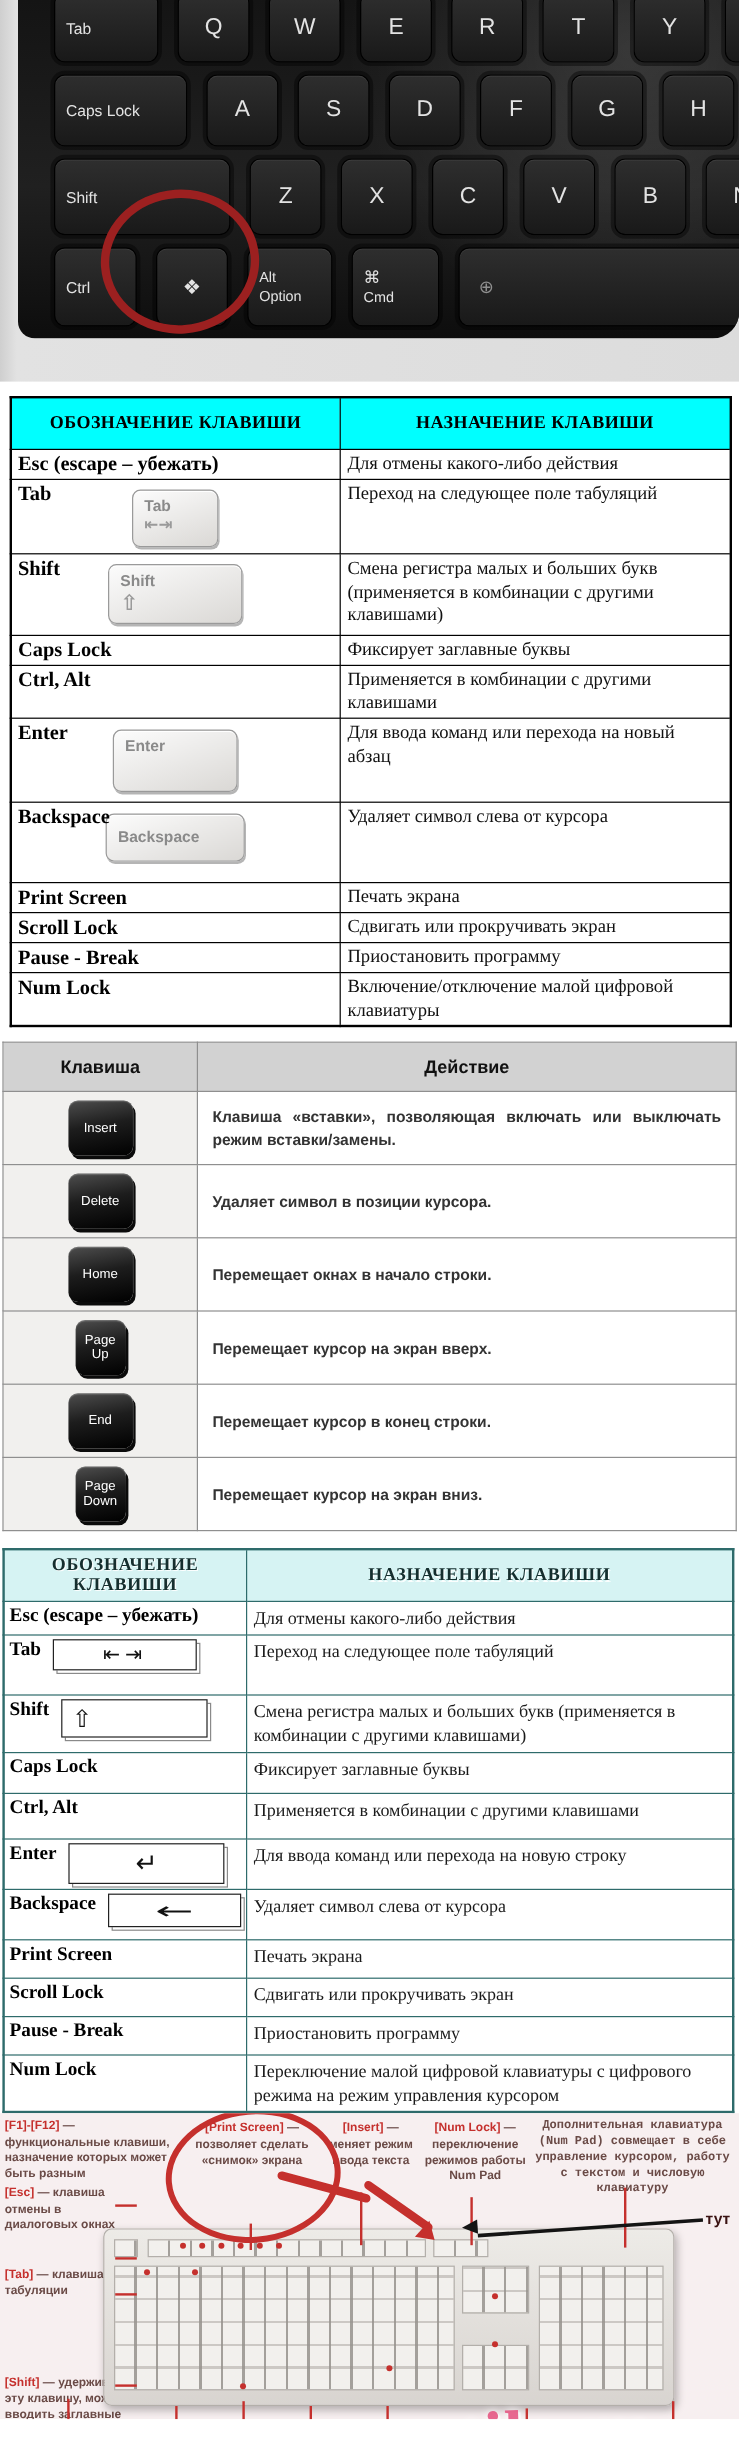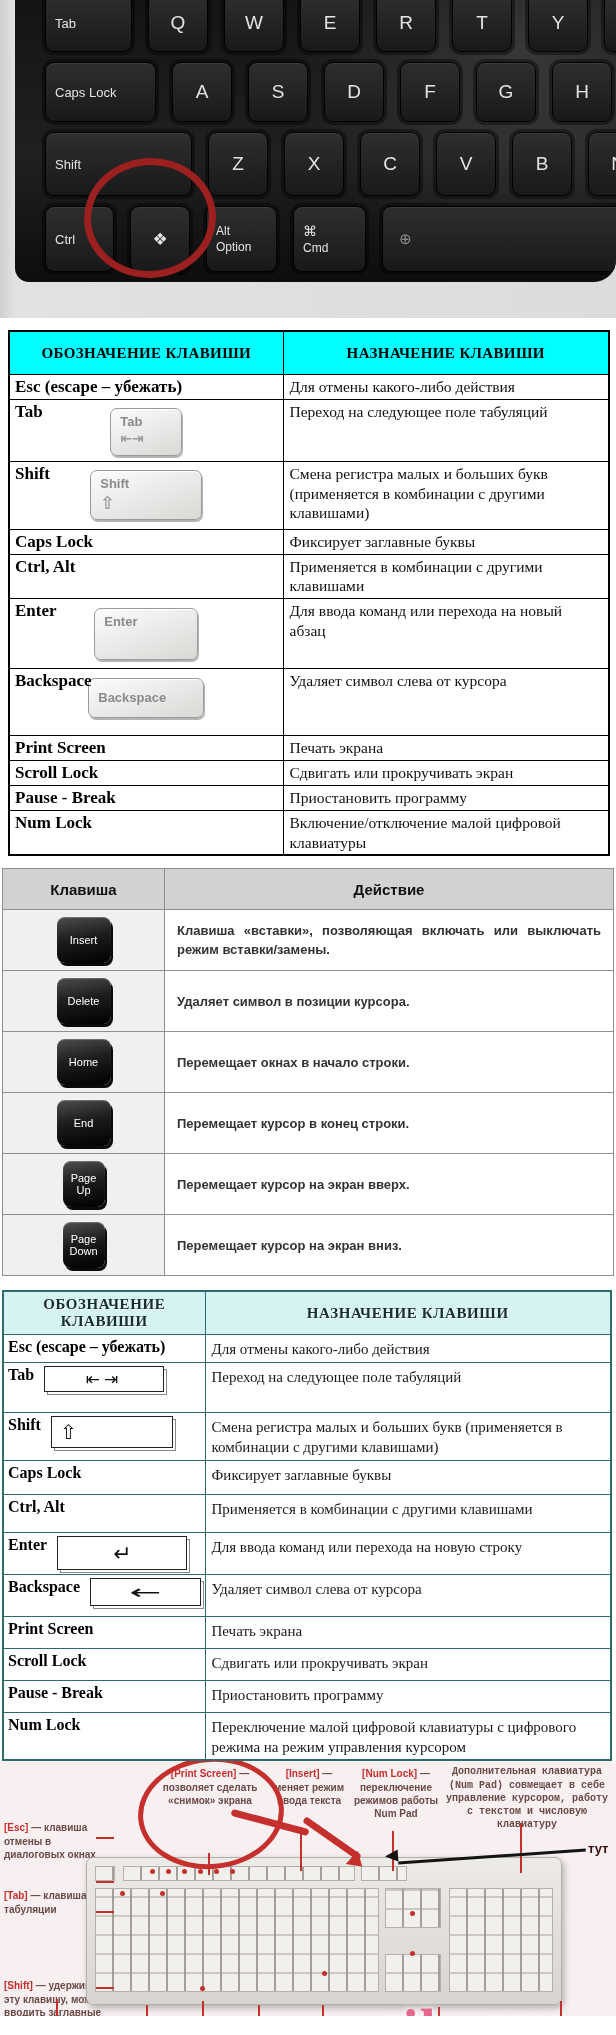--- a/index.html
+++ b/index.html
@@ -325,33 +325,33 @@
     <tr style="height:60px;">
       <td class="bkcell">
             <div class="bcap">
               <span>Home</span>
             </div>
           </td>
       <td class="dcell">Перемещает окнах в начало строки.</td>
     </tr>
     <tr style="height:60px;">
       <td class="bkcell">
+            <div class="bcap" style="width:42px;">
+              <span>Page Up</span>
+            </div>
+          </td>
+      <td class="dcell">Перемещает курсор на экран вверх.</td>
+    </tr>
+    <tr style="height:60px;">
+      <td class="bkcell">
             <div class="bcap">
               <span>End</span>
             </div>
           </td>
       <td class="dcell">Перемещает курсор в конец строки.</td>
-    </tr>
-    <tr style="height:60px;">
-      <td class="bkcell">
-            <div class="bcap" style="width:42px;">
-              <span>Page Up</span>
-            </div>
-          </td>
-      <td class="dcell">Перемещает курсор на экран вверх.</td>
     </tr>
     <tr style="height:60px;">
       <td class="bkcell">
             <div class="bcap" style="width:42px;">
               <span>Page Down</span>
             </div>
           </td>
       <td class="dcell">Перемещает курсор на экран вниз.</td>
     </tr>
   </tbody>
@@ -437,20 +437,21 @@
     </tr>
     <tr style="height:46px;">
       <td class="kcell3"><span class="kname">Num Lock</span></td>
       <td class="dcell">Переключение малой цифровой клавиатуры с цифрового режима на режим управления курсором</td>
     </tr>
   </tbody>
     </table>
 
   <div class="diagram">
 
+    <div class="dlab" style="left:4px;top:4px;width:142px;"><span class="red">[F1]-[F12]</span><span class="dark"> — функциональные клавиши, назначение которых может быть разным</span></div>
     <div class="dlab center" style="left:158px;top:6px;width:104px;"><span class="red">[Print Screen]</span><span class="dark"> — позволяет сделать «снимок» экрана</span></div>
     <div class="dlab center" style="left:272px;top:6px;width:74px;"><span class="red">[Insert]</span><span class="dark"> — меняет режим ввода текста</span></div>
     <div class="dlab center" style="left:352px;top:6px;width:88px;"><span class="red">[Num Lock]</span><span class="dark"> — переключение режимов работы Num Pad</span></div>
     <div class="dlab center" style="left:442px;top:4px;width:170px;font-family:Liberation Mono, monospace;"><span class="dark">Дополнительная клавиатура (Num Pad) совмещает в себе управление курсором, работу с текстом и числовую клавиатуру</span></div>
 
     <div class="dlab" style="left:4px;top:60px;width:104px;"><span class="red">[Esc]</span><span class="dark"> — клавиша отмены в диалоговых окнах</span></div>
     <div class="dlab" style="left:4px;top:128px;width:104px;"><span class="red">[Tab]</span><span class="dark"> — клавиша табуляции</span></div>
     <div class="dlab" style="left:4px;top:218px;width:104px;"><span class="red">[Shift]</span><span class="dark"> — удерживая эту клавишу, можно вводить заглавные буквы</span></div>
 
     <div class="kbase">

